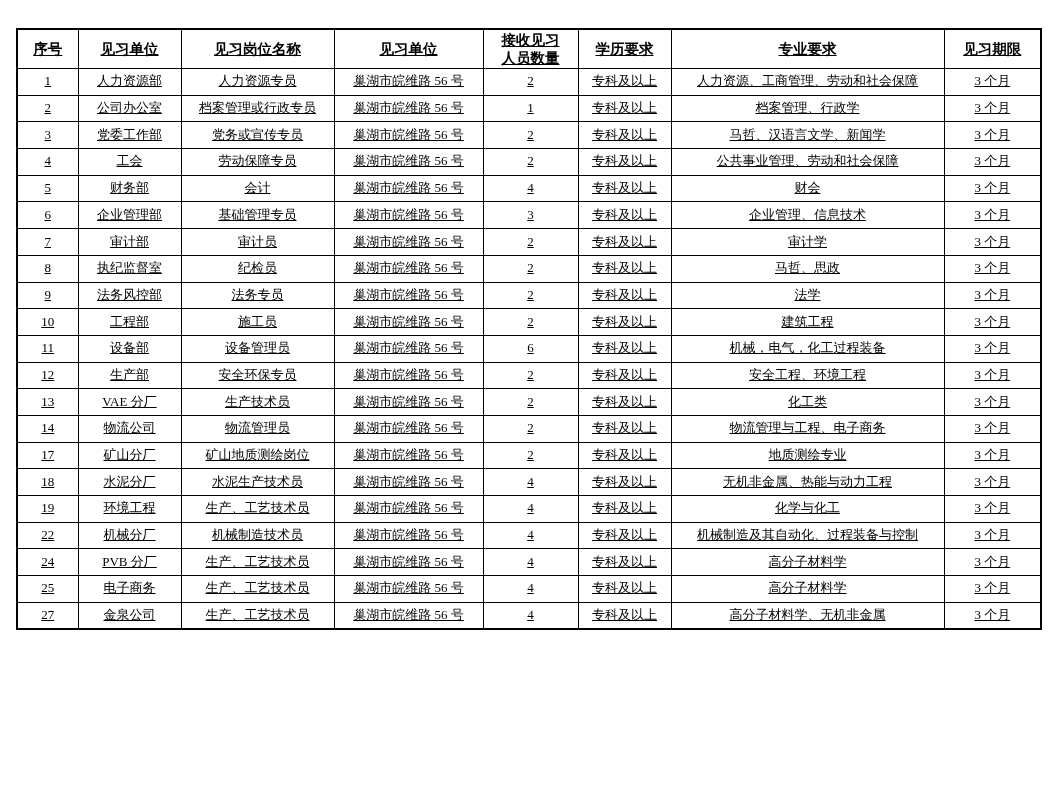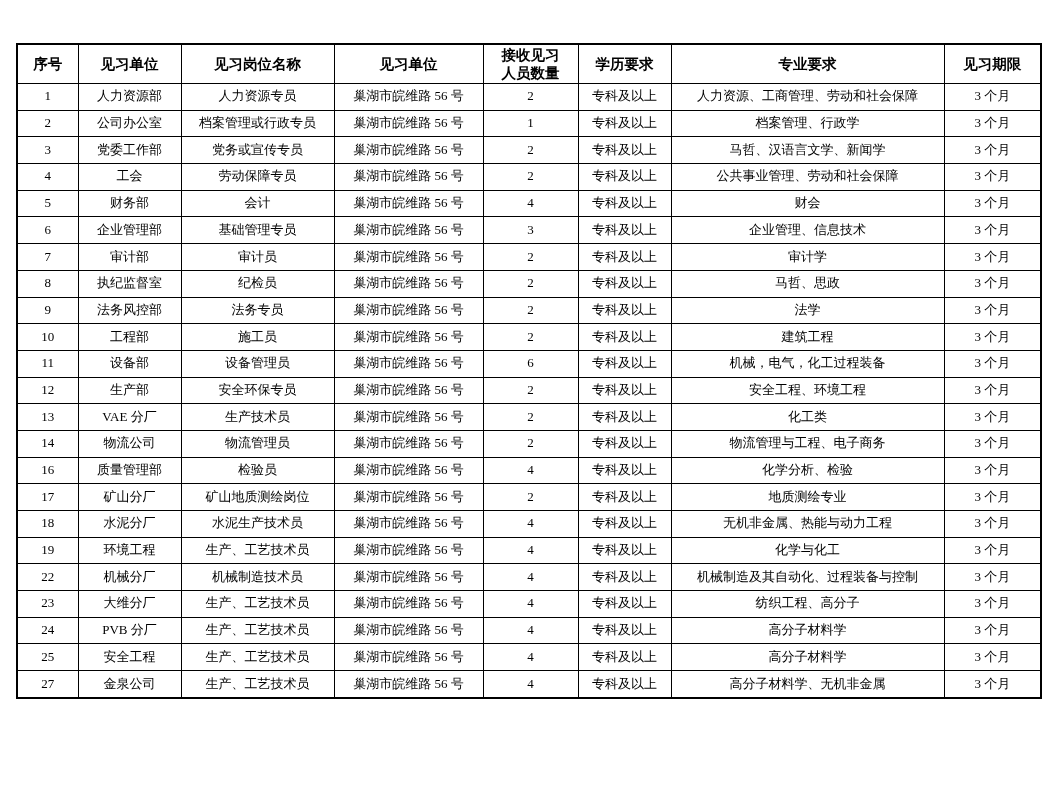--- a/index.html
+++ b/index.html
@@ -10,21 +10,22 @@
   body {
     width: 1062px;
     height: 808px;
     position: relative;
     font-family: "Liberation Serif", "DejaVu Serif", serif;
     color: #000000;
   }
   .page {
     position: absolute;
     left: 16px;
-    top: 43px;
+    top: 28px;
+    text-decoration: underline;
   }
   table.job-table {
     border-collapse: collapse;
     table-layout: fixed;
     width: 1024px;
     border: 2px solid #000000;
     background: #ffffff;
   }
   table.job-table col.c0 { width: 61px; }
   table.job-table col.c1 { width: 103px; }
@@ -218,30 +219,20 @@
           <td>14</td>
           <td>物流公司</td>
           <td>物流管理员</td>
           <td>巢湖市皖维路 56 号</td>
           <td>2</td>
           <td>专科及以上</td>
           <td>物流管理与工程、电子商务</td>
           <td>3 个月</td>
         </tr>
         <tr>
-          <td>16</td>
-          <td>质量管理部</td>
-          <td>检验员</td>
-          <td>巢湖市皖维路 56 号</td>
-          <td>4</td>
-          <td>专科及以上</td>
-          <td>化学分析、检验</td>
-          <td>3 个月</td>
-        </tr>
-        <tr>
           <td>17</td>
           <td>矿山分厂</td>
           <td>矿山地质测绘岗位</td>
           <td>巢湖市皖维路 56 号</td>
           <td>2</td>
           <td>专科及以上</td>
           <td>地质测绘专业</td>
           <td>3 个月</td>
         </tr>
         <tr>
@@ -268,42 +259,32 @@
           <td>22</td>
           <td>机械分厂</td>
           <td>机械制造技术员</td>
           <td>巢湖市皖维路 56 号</td>
           <td>4</td>
           <td>专科及以上</td>
           <td>机械制造及其自动化、过程装备与控制</td>
           <td>3 个月</td>
         </tr>
         <tr>
-          <td>23</td>
-          <td>大维分厂</td>
-          <td>生产、工艺技术员</td>
-          <td>巢湖市皖维路 56 号</td>
-          <td>4</td>
-          <td>专科及以上</td>
-          <td>纺织工程、高分子</td>
-          <td>3 个月</td>
-        </tr>
-        <tr>
           <td>24</td>
           <td>PVB 分厂</td>
           <td>生产、工艺技术员</td>
           <td>巢湖市皖维路 56 号</td>
           <td>4</td>
           <td>专科及以上</td>
           <td>高分子材料学</td>
           <td>3 个月</td>
         </tr>
         <tr>
           <td>25</td>
-          <td>安全工程</td>
+          <td>电子商务</td>
           <td>生产、工艺技术员</td>
           <td>巢湖市皖维路 56 号</td>
           <td>4</td>
           <td>专科及以上</td>
           <td>高分子材料学</td>
           <td>3 个月</td>
         </tr>
         <tr>
           <td>27</td>
           <td>金泉公司</td>

